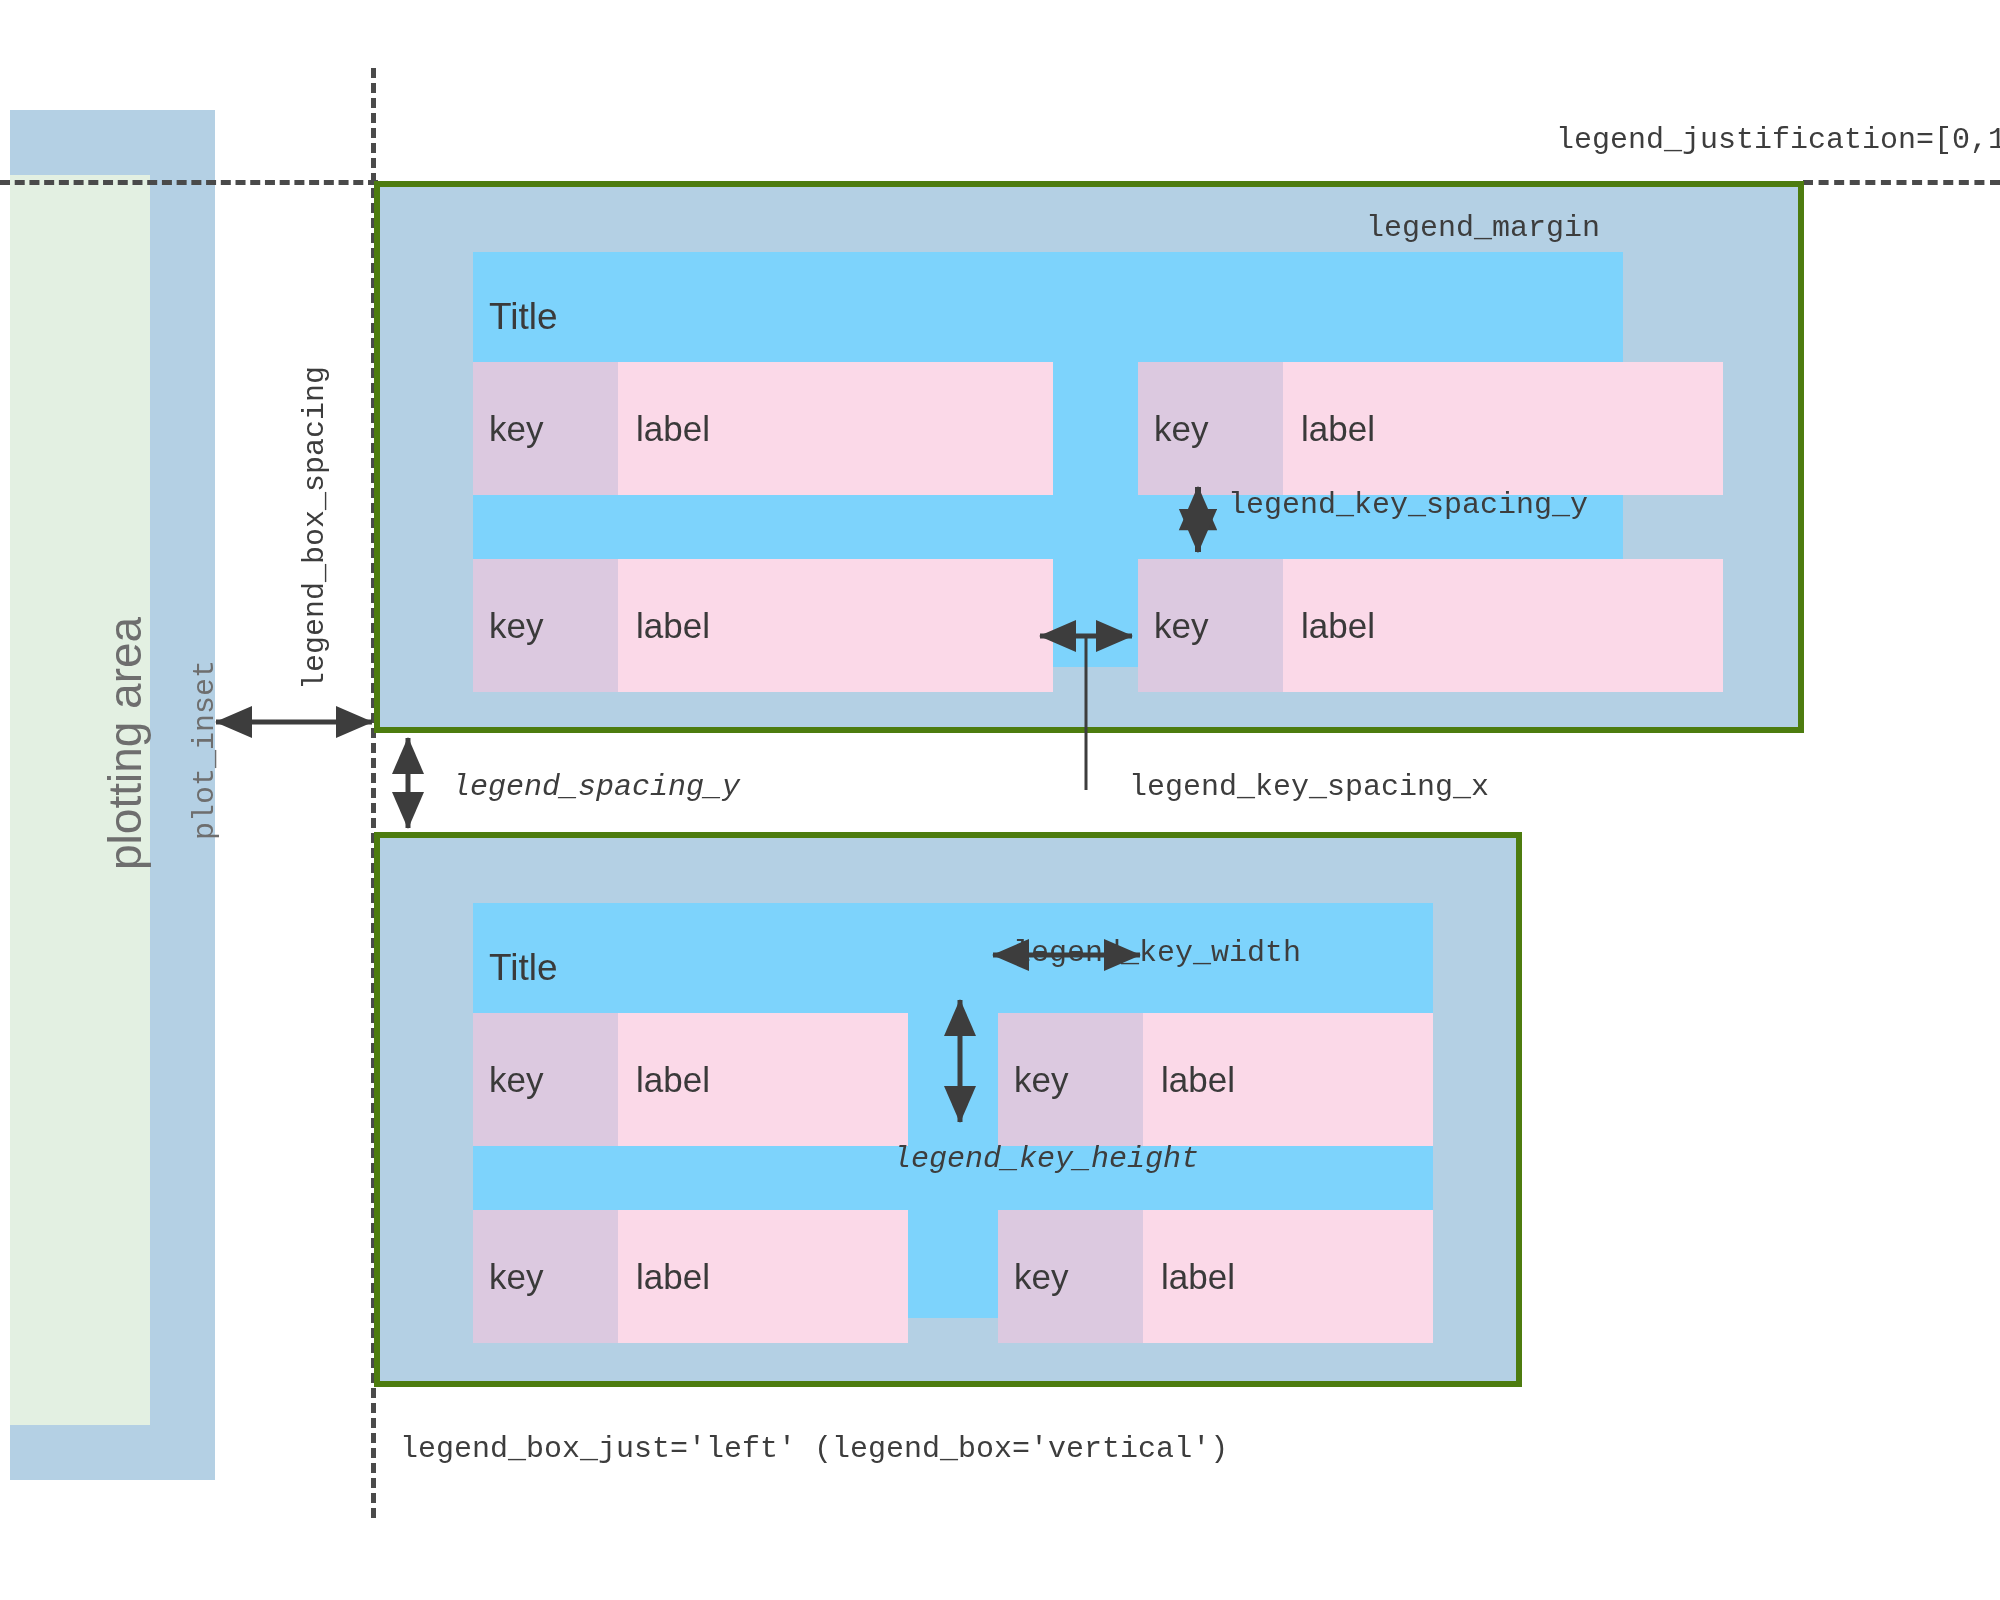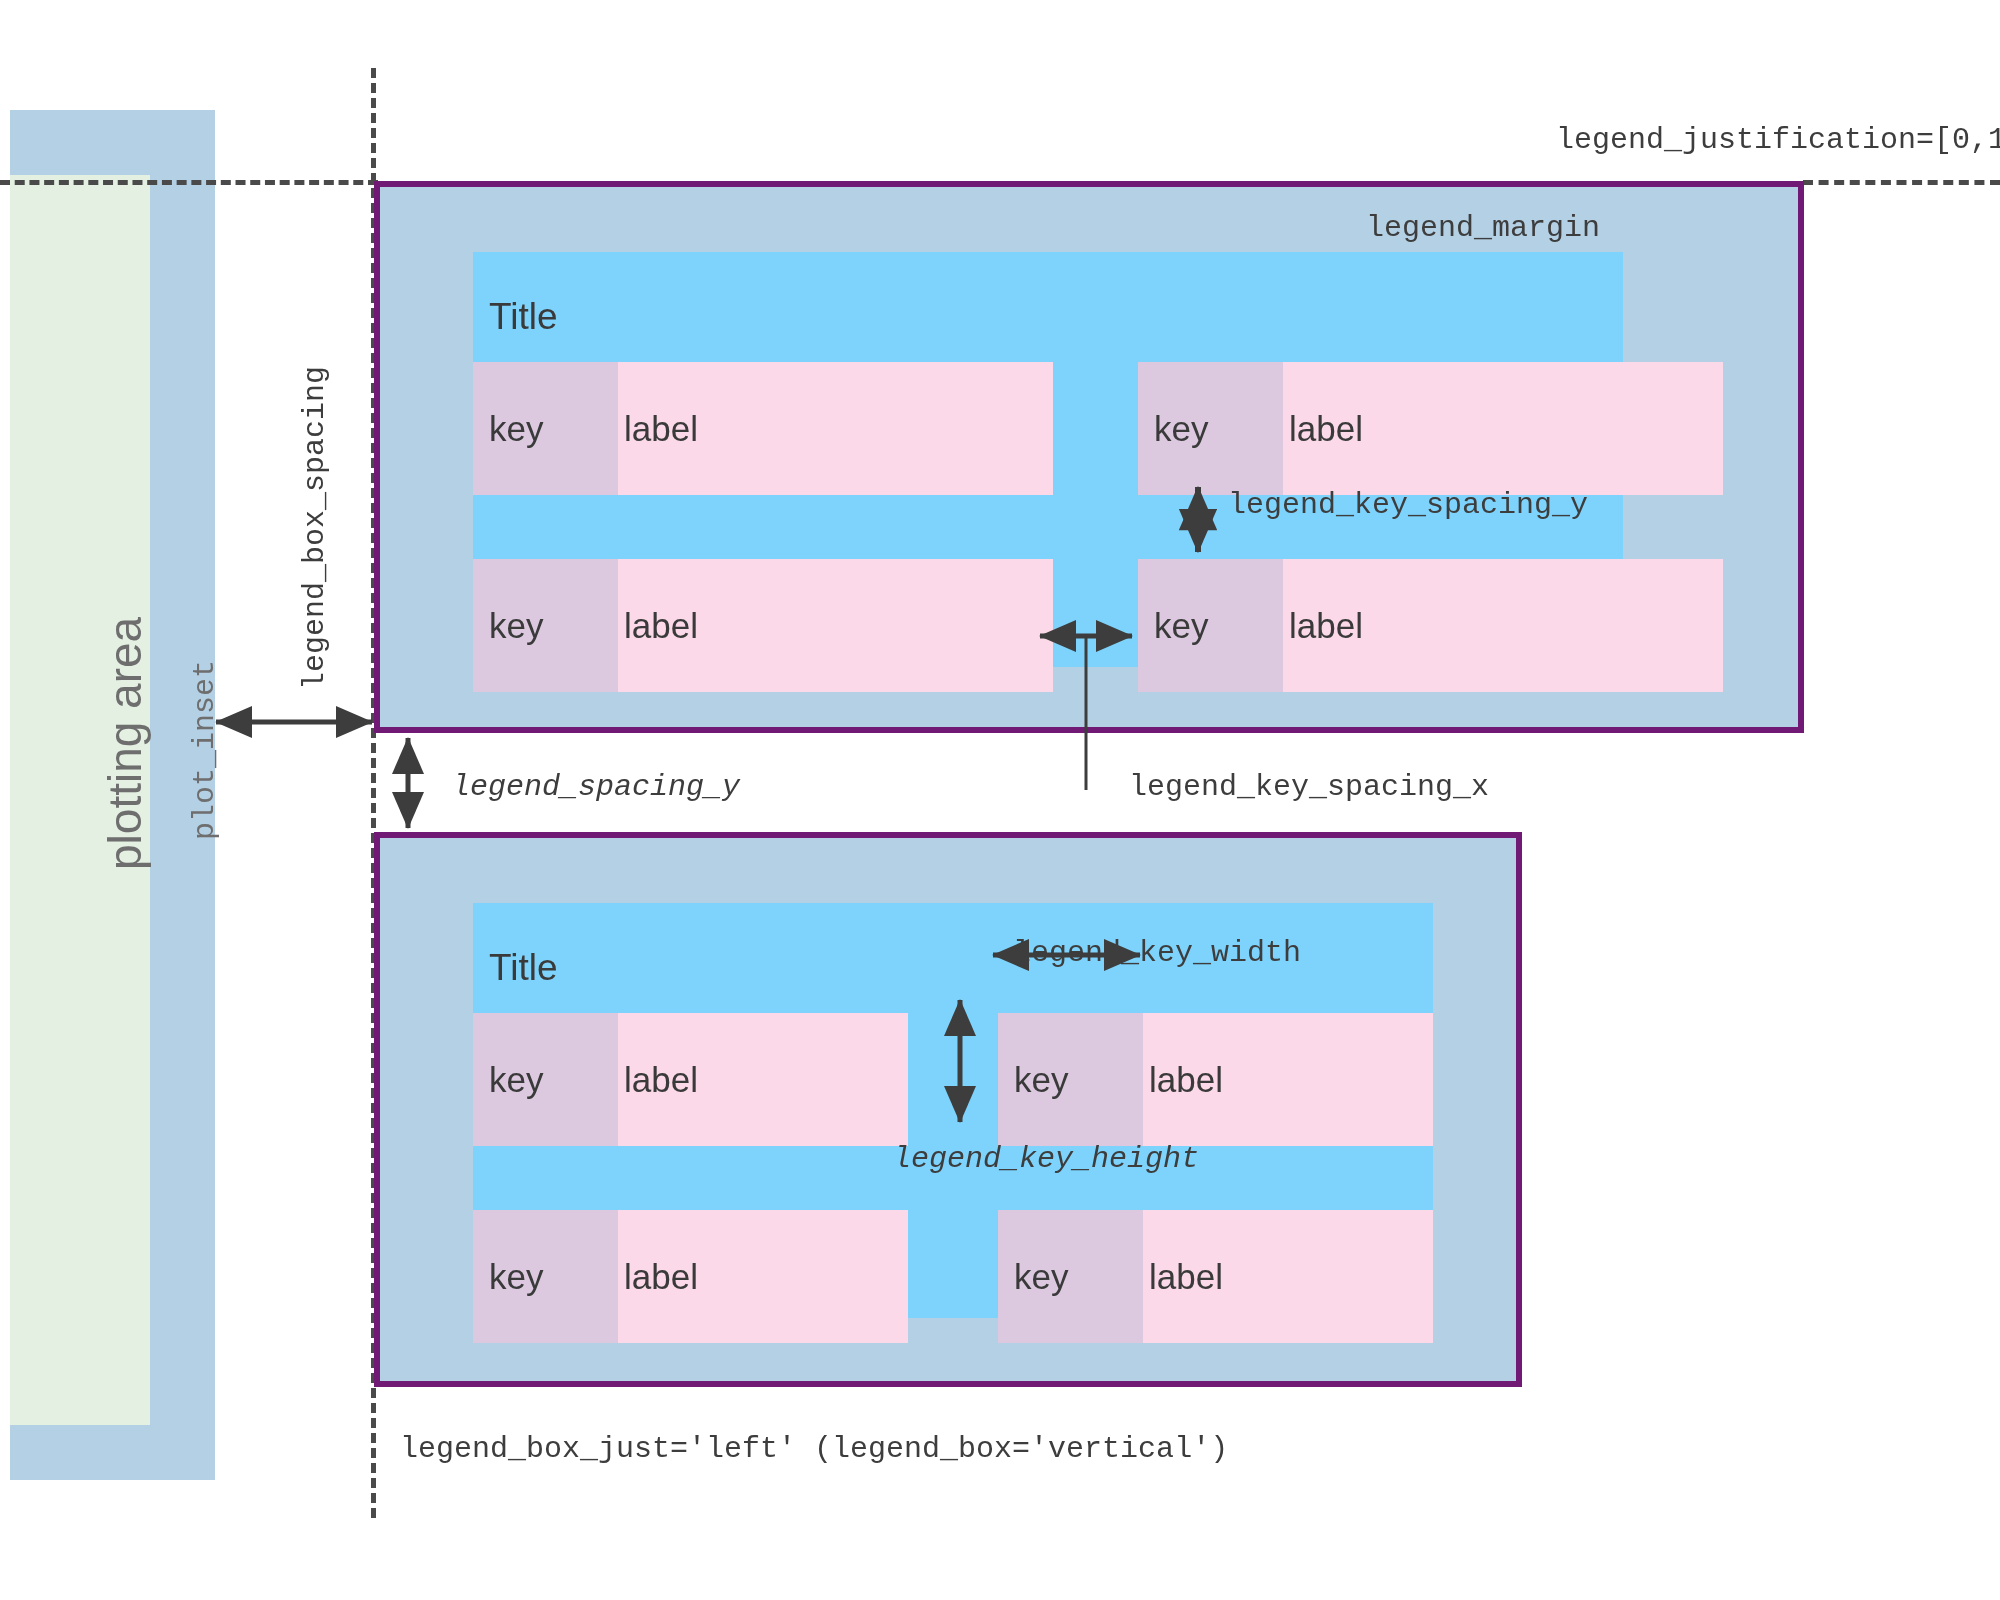--- a/index.html
+++ b/index.html
@@ -20,21 +20,21 @@
   }
   .vlabel-inner{
     display:block;
     transform:rotate(-90deg);
     transform-origin:0 0;
   }
 
   
   .legend-box{
     background:#b4d0e4;
-    border:6px solid #701a75;
+    border:6px solid #4d7c0f;
     box-sizing:border-box;
   }
   .legend-inner{
     background:#7dd3fc;
   }
   .legend-title{
     color:#3a3a3a;
     font-size:37px;
     line-height:1;
   }
@@ -46,21 +46,21 @@
     box-sizing:border-box;
   }
   .key-cell span{padding-left:16px;}
   .label-cell{
     background:#fbd9e8;
     color:#3a3a3a;
     font-size:35px;
     display:flex;align-items:center;
     box-sizing:border-box;
   }
-  .label-cell span{padding-left:6px;}
+  .label-cell span{padding-left:18px;}
 
   
   .mono{
     font-family:"Liberation Mono", monospace;
     color:#3d3d3d;
     font-size:30px;
     white-space:nowrap;
     line-height:1;
   }
   .mono-grey{

